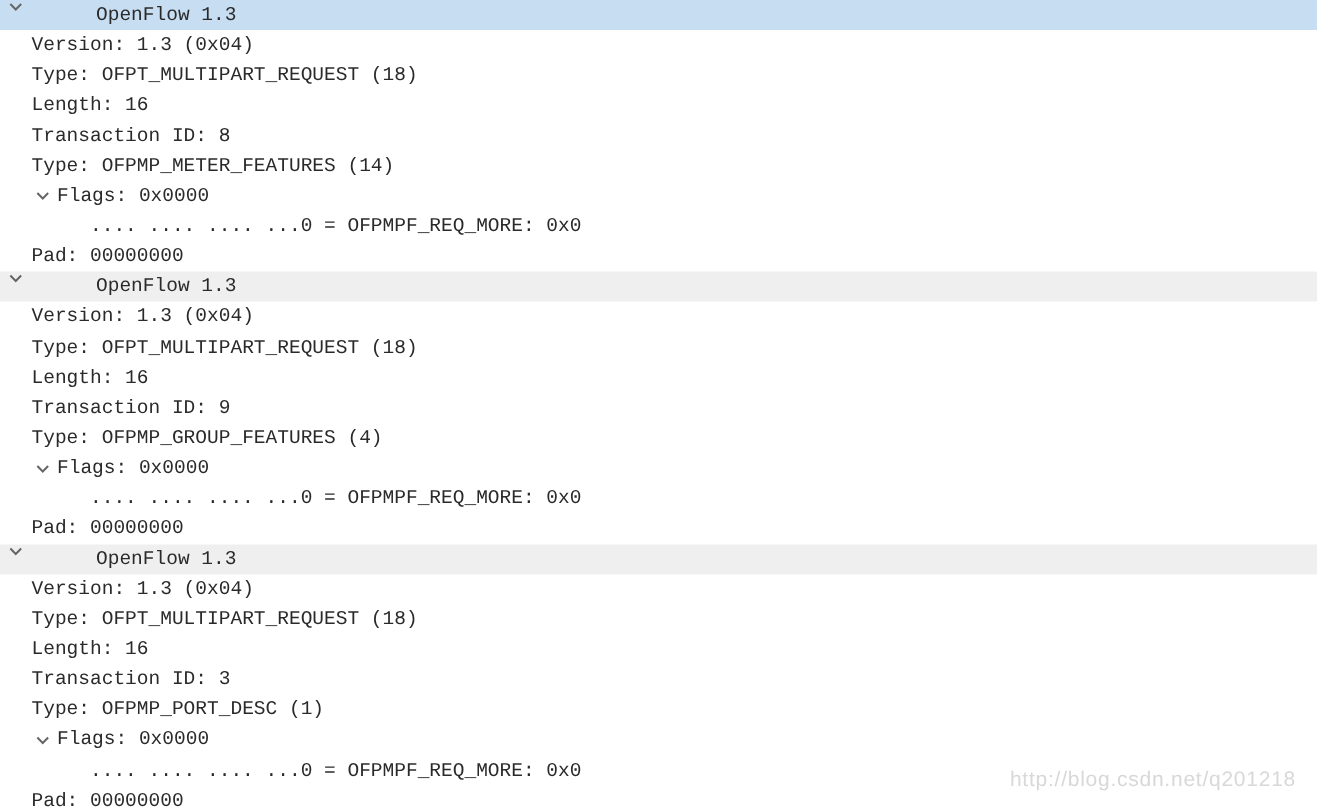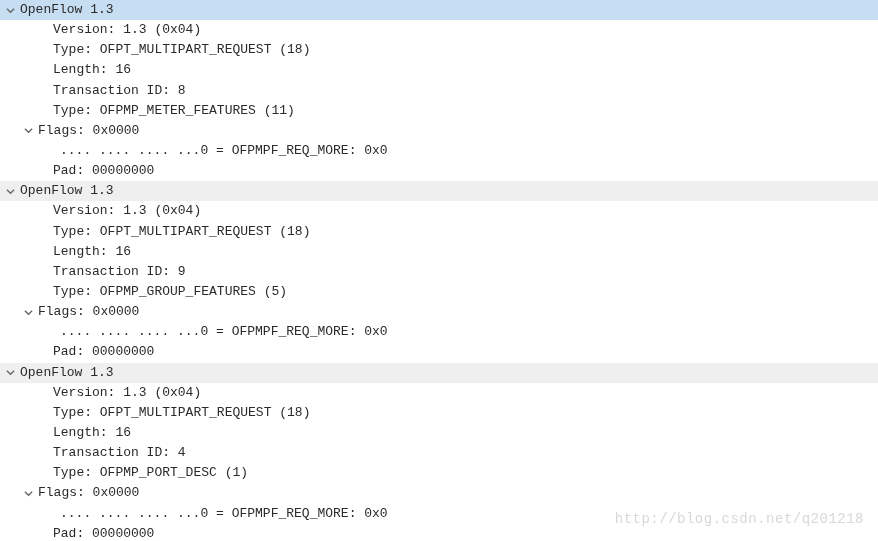--- a/index.html
+++ b/index.html
@@ -9,69 +9,69 @@
       line-height: 1.55;
       color: #2a2a2a;
       background: #fff;
       width: 878px;
       height: 541px;
       overflow: hidden;
       position: relative;
     }
     .section-header {
       display: flex;
-      align-items: center;
       padding: 0 4px;
+      gap: 44px;
     }
     .section-header.highlighted { background: #c7ddf2; }
     .section-header.grey { background: #efefef; }
     .chevron {
       display: inline-flex;
       width: 12px;
       justify-content: center;
       margin-right: 4px;
     }
     .chevron svg { display: block; }
     .field-line {
-      padding-left: 53px;
+      padding-left: 21px;
     }
     .flags-line {
       display: flex;
       align-items: center;
       padding-left: 22px;
     }
     .flags-detail {
       padding-left: 60px;
     }
     .watermark {
       position: absolute;
       right: 14px;
       bottom: 10px;
-      font-family: Liberation Mono, monospace;
+      font-family: Liberation Sans, sans-serif;
       font-size: 14px;
       color: #d8d8d8;
       letter-spacing: 0.5px;
     }
   </style>
 </head>
 <body>
 
 <div class="section-header highlighted">
   <span class="chevron">
     <svg width="9" height="9" viewBox="0 0 10 10">
         <path d="M1 3 L5 7 L9 3" fill="none" stroke="#666" stroke-width="1.5"></path>
       </svg>
   </span>
   <span>OpenFlow 1.3</span>
 </div>
 <div class="field-line"><span>Version: 1.3 (0x04)</span></div>
 <div class="field-line"><span>Type: OFPT_MULTIPART_REQUEST (18)</span></div>
 <div class="field-line"><span>Length: 16</span></div>
 <div class="field-line"><span>Transaction ID: 8</span></div>
-<div class="field-line"><span>Type: OFPMP_METER_FEATURES (11)</span></div>
+<div class="field-line"><span>Type: OFPMP_METER_FEATURES (14)</span></div>
 <div class="flags-line">
   <span class="chevron">
     <svg width="9" height="9" viewBox="0 0 10 10">
         <path d="M1 3 L5 7 L9 3" fill="none" stroke="#666" stroke-width="1.5"></path>
       </svg>
   </span>
   <span>Flags: 0x0000</span>
 </div>
 <div class="flags-detail"><span>.... .... .... ...0 = OFPMPF_REQ_MORE: 0x0</span></div>
 <div class="field-line"><span>Pad: 00000000</span></div>
@@ -81,21 +81,21 @@
     <svg width="9" height="9" viewBox="0 0 10 10">
         <path d="M1 3 L5 7 L9 3" fill="none" stroke="#666" stroke-width="1.5"></path>
       </svg>
   </span>
   <span>OpenFlow 1.3</span>
 </div>
 <div class="field-line"><span>Version: 1.3 (0x04)</span></div>
 <div class="field-line"><span>Type: OFPT_MULTIPART_REQUEST (18)</span></div>
 <div class="field-line"><span>Length: 16</span></div>
 <div class="field-line"><span>Transaction ID: 9</span></div>
-<div class="field-line"><span>Type: OFPMP_GROUP_FEATURES (5)</span></div>
+<div class="field-line"><span>Type: OFPMP_GROUP_FEATURES (4)</span></div>
 <div class="flags-line">
   <span class="chevron">
     <svg width="9" height="9" viewBox="0 0 10 10">
         <path d="M1 3 L5 7 L9 3" fill="none" stroke="#666" stroke-width="1.5"></path>
       </svg>
   </span>
   <span>Flags: 0x0000</span>
 </div>
 <div class="flags-detail"><span>.... .... .... ...0 = OFPMPF_REQ_MORE: 0x0</span></div>
 <div class="field-line"><span>Pad: 00000000</span></div>
@@ -104,21 +104,21 @@
   <span class="chevron">
     <svg width="9" height="9" viewBox="0 0 10 10">
         <path d="M1 3 L5 7 L9 3" fill="none" stroke="#666" stroke-width="1.5"></path>
       </svg>
   </span>
   <span>OpenFlow 1.3</span>
 </div>
 <div class="field-line"><span>Version: 1.3 (0x04)</span></div>
 <div class="field-line"><span>Type: OFPT_MULTIPART_REQUEST (18)</span></div>
 <div class="field-line"><span>Length: 16</span></div>
-<div class="field-line"><span>Transaction ID: 4</span></div>
+<div class="field-line"><span>Transaction ID: 3</span></div>
 <div class="field-line"><span>Type: OFPMP_PORT_DESC (1)</span></div>
 <div class="flags-line">
   <span class="chevron">
     <svg width="9" height="9" viewBox="0 0 10 10">
         <path d="M1 3 L5 7 L9 3" fill="none" stroke="#666" stroke-width="1.5"></path>
       </svg>
   </span>
   <span>Flags: 0x0000</span>
 </div>
 <div class="flags-detail"><span>.... .... .... ...0 = OFPMPF_REQ_MORE: 0x0</span></div>

